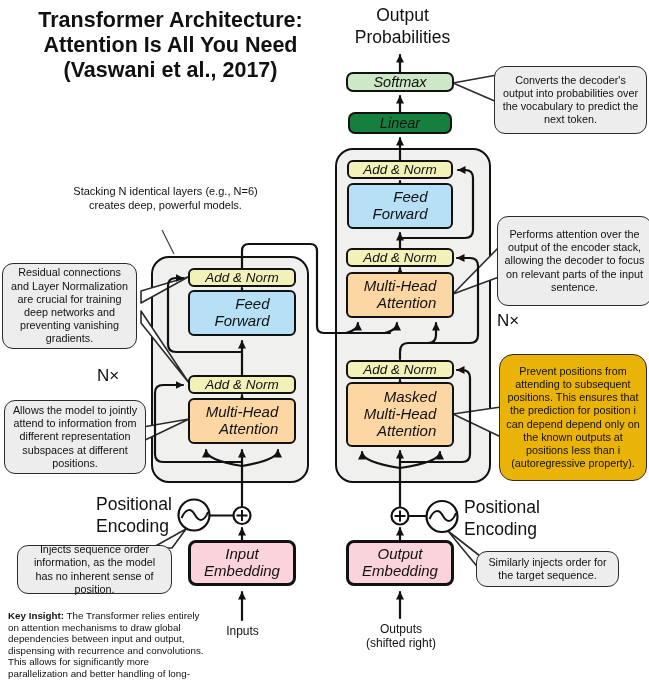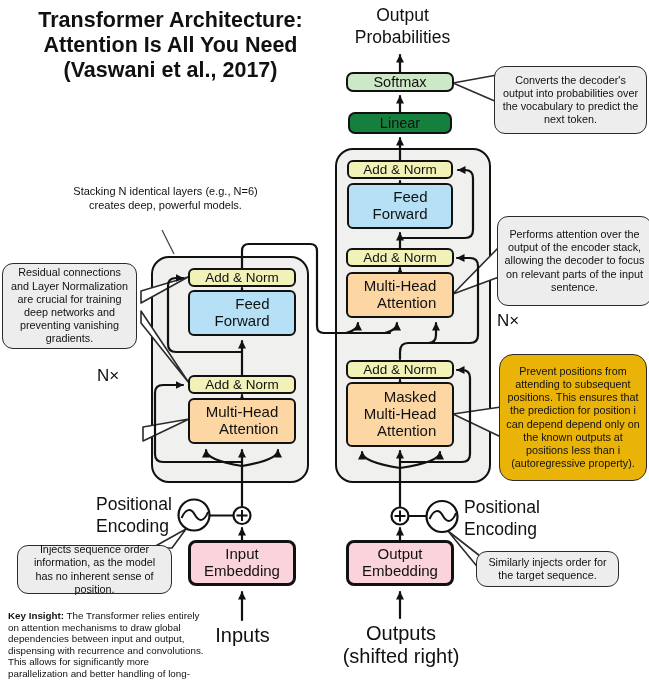--- a/index.html
+++ b/index.html
@@ -3,36 +3,36 @@
 <meta charset="utf-8">
 <style>
   html,body{margin:0;padding:0;background:#fff;}
   .canvas{position:relative;width:649px;height:680px;background:#ffffff;overflow:hidden;
           font-family:"Liberation Sans",sans-serif;color:#111;}
   .stack{position:absolute;background:#f0f0ef;border:2.5px solid #111;border-radius:18px;
          box-sizing:border-box;z-index:1;}
   .wires{position:absolute;left:0;top:0;z-index:2;}
   .box{position:absolute;border:2.2px solid #111;border-radius:6px;box-sizing:border-box;
        display:flex;align-items:center;justify-content:center;text-align:center;
-       white-space:pre-line;z-index:3;line-height:1.12;}
+       white-space:pre-line;z-index:3;line-height:1.12;font-style:italic;}
   .box.small{font-size:13.5px;}
   .box.big{font-size:15px;text-align:right;}
   .box.io{font-size:14.5px;border-radius:7px;}
   .box.emb{border-width:3px;border-radius:8px;font-size:15px;}
   .bubble{position:absolute;background:#ededed;border:1.6px solid #2b2b2b;border-radius:11px;
           box-sizing:border-box;display:flex;align-items:center;justify-content:center;
           text-align:center;z-index:3;font-size:10.8px;line-height:1.22;padding:4px 6px;}
   .lbl{position:absolute;z-index:3;white-space:pre-line;}
   .title{left:8px;top:8px;width:325px;text-align:center;font-weight:bold;
          font-size:21.5px;line-height:1.17;}
   .outprob{left:330px;top:5px;width:145px;text-align:center;font-size:17.5px;line-height:1.25;}
   .stacknote{left:58px;top:185px;width:215px;text-align:center;font-size:11px;line-height:1.25;}
   .nx{font-size:17px;}
   .pe{font-size:17.5px;line-height:1.25;}
-  .ioname{font-size:20px;text-align:center;}
+  .ioname{font-size:12px;text-align:center;}
   .keyinsight{left:8px;top:610px;width:203px;font-size:9.8px;line-height:1.18;text-align:left;}
 </style>
 </head>
 <body>
 
 <div class="canvas">
 
   <div class="stack" style="left: 151px; top: 256px; width: 158px; height: 227px; background: rgb(240, 240, 239);"></div>
   <div class="stack" style="left: 335px; top: 148px; width: 156px; height: 335px; background: rgb(240, 240, 239);"></div>
 
@@ -151,18 +151,19 @@
 Encoding</div>
   <div class="lbl ioname" style="left:200px;top:624px;width:85px;">Inputs</div>
   <div class="lbl ioname" style="left:340px;top:622px;width:122px;">Outputs
 (shifted right)</div>
   <div class="lbl stacknote">Stacking N identical layers (e.g., N=6) creates deep, powerful models.</div>
 
   <div class="bubble" style="left: 494px; top: 66px; width: 153px; height: 68px; background: rgb(237, 237, 237);">Converts the decoder's output into probabilities over the vocabulary to predict the next token.</div>
   <div class="bubble" style="left: 497px; top: 216px; width: 155px; height: 90px; background: rgb(237, 237, 237);">Performs attention over the output of the encoder stack, allowing the decoder to focus on relevant parts of the input sentence.</div>
   <div class="bubble" style="left: 499px; top: 354px; width: 148px; height: 127px; border-radius: 14px; background: #eab308;">Prevent positions from attending to subsequent positions. This ensures that the prediction for position i can depend depend only on the known outputs at positions less than i (autoregressive property).</div>
   <div class="bubble" style="left: 2px; top: 263px; width: 135px; height: 86px; background: rgb(237, 237, 237);">Residual connections and Layer Normalization are crucial for training deep networks and preventing vanishing gradients.</div>
+  <div class="bubble" style="left: 4px; top: 400px; width: 142px; height: 74px; background: rgb(237, 237, 237);">Allows the model to jointly attend to information from different representation subspaces at different positions.</div>
   <div class="bubble" style="left: 17px; top: 545px; width: 155px; height: 49px; background: rgb(237, 237, 237);">Injects sequence order information, as the model has no inherent sense of position.</div>
   <div class="bubble" style="left: 476px; top: 551px; width: 143px; height: 36px; background: rgb(237, 237, 237);">Similarly injects order for the target sequence.</div>
 
   <div class="lbl keyinsight"><b>Key Insight:</b><span> The Transformer relies entirely on attention mechanisms to draw global dependencies between input and output, dispensing with recurrence and convolutions. This allows for significantly more parallelization and better handling of long-range dependencies.</span></div>
 
 </div>
 
 </body></html>

